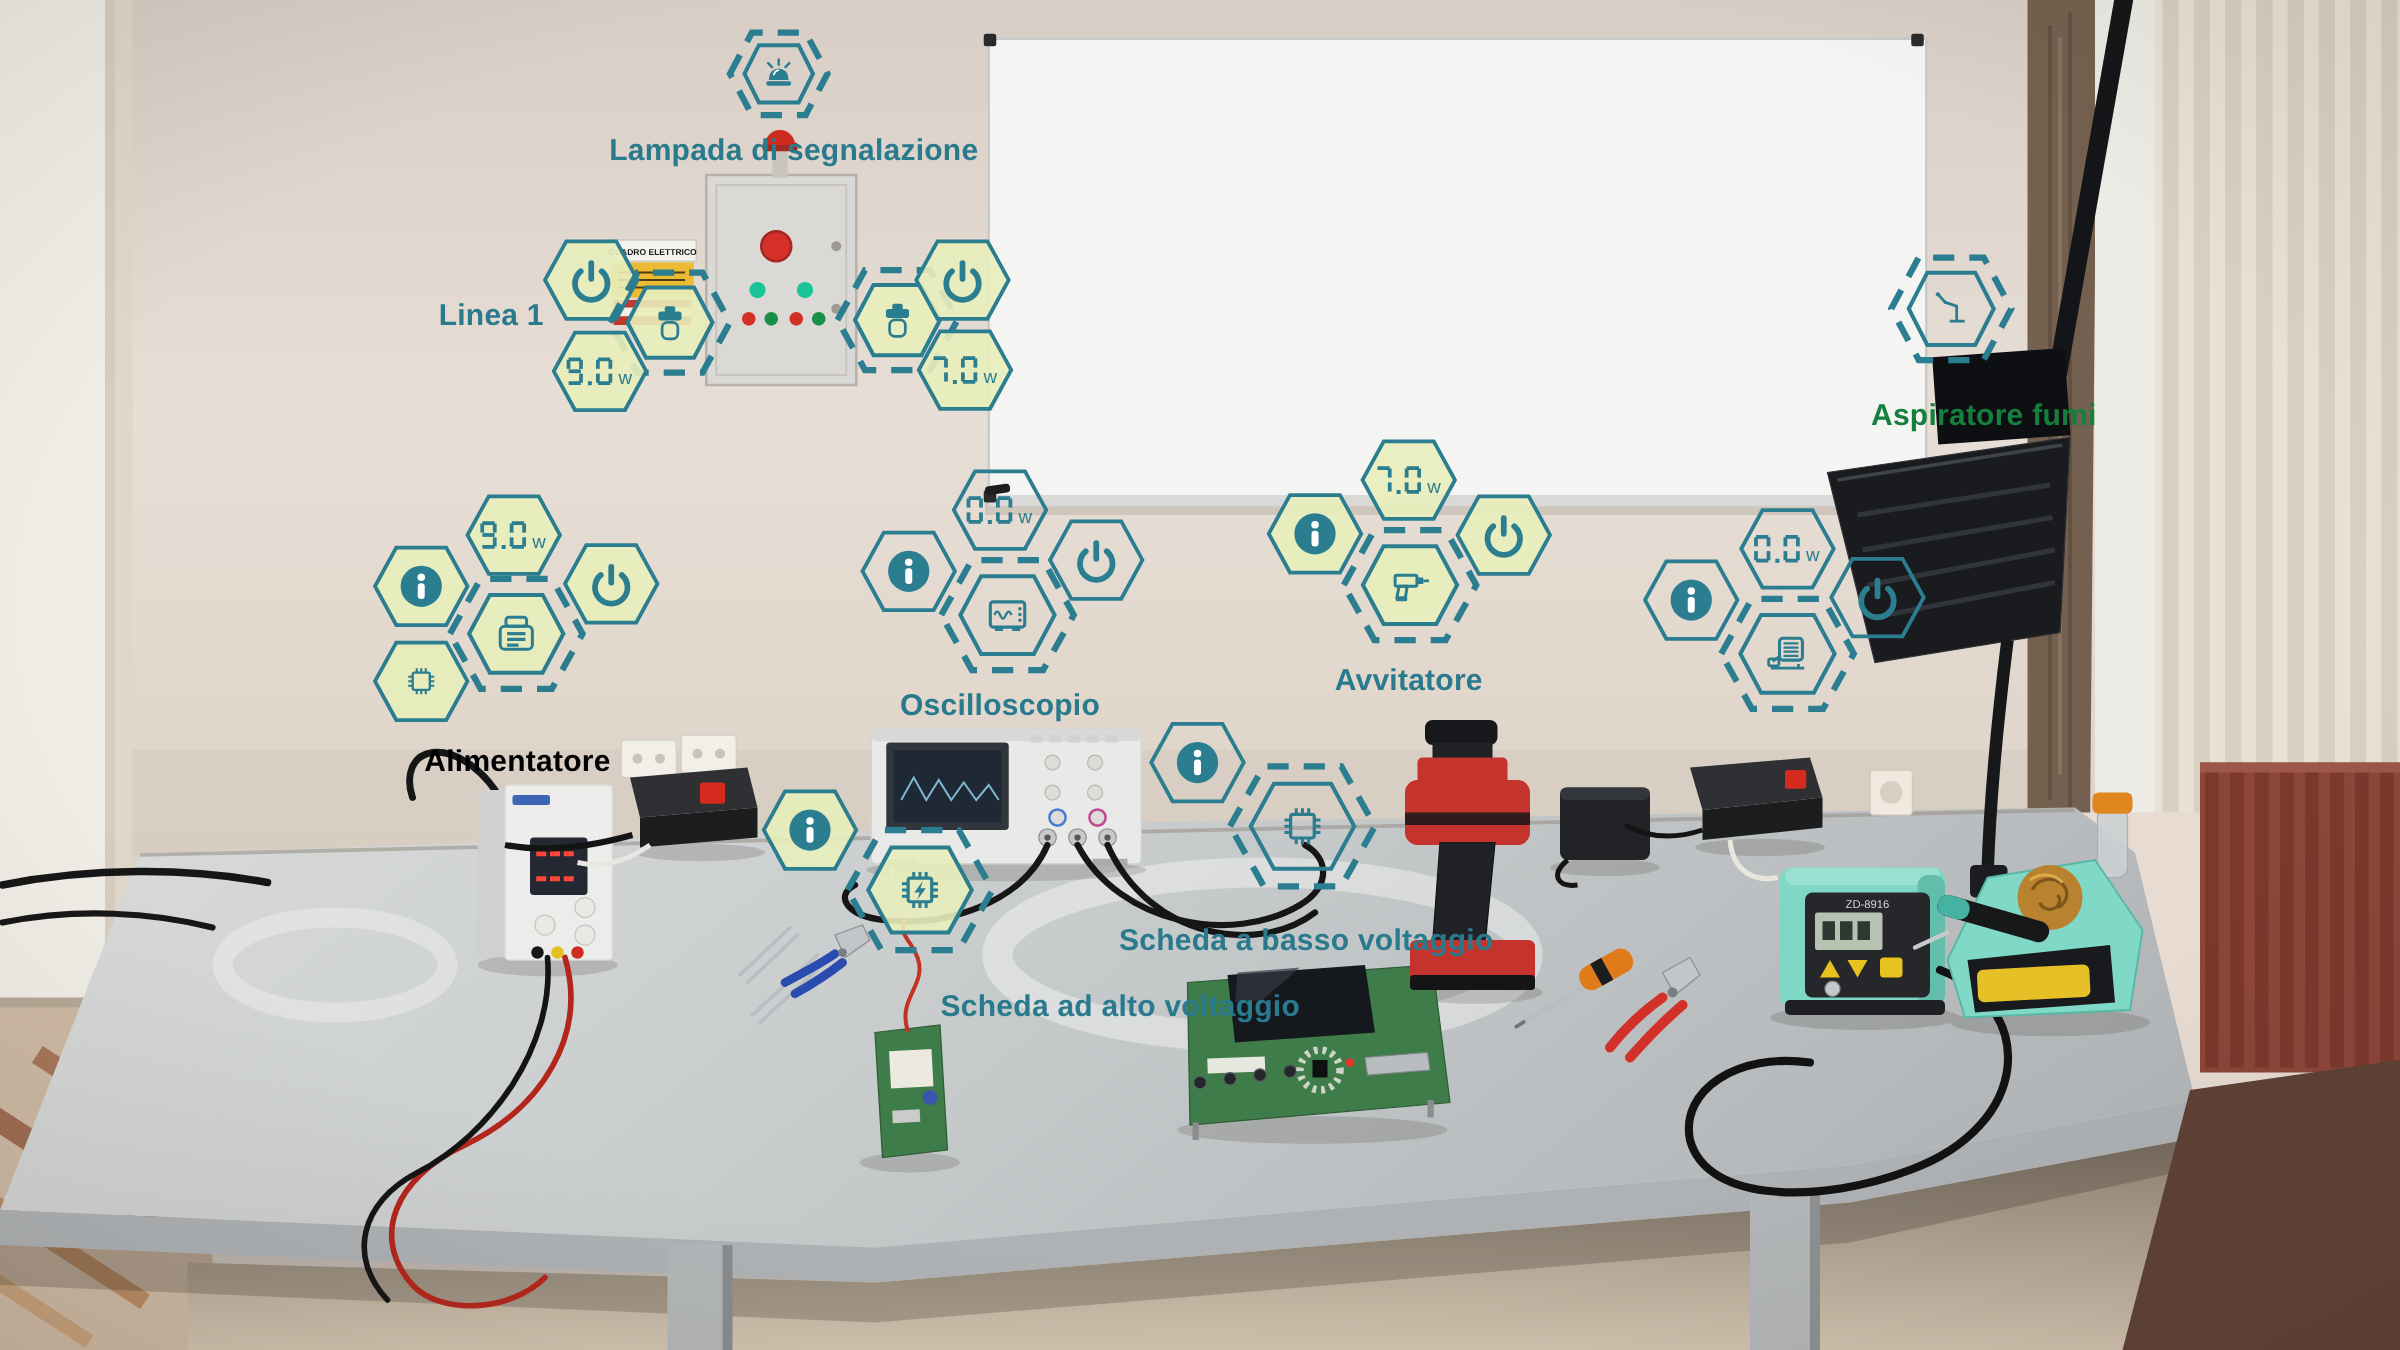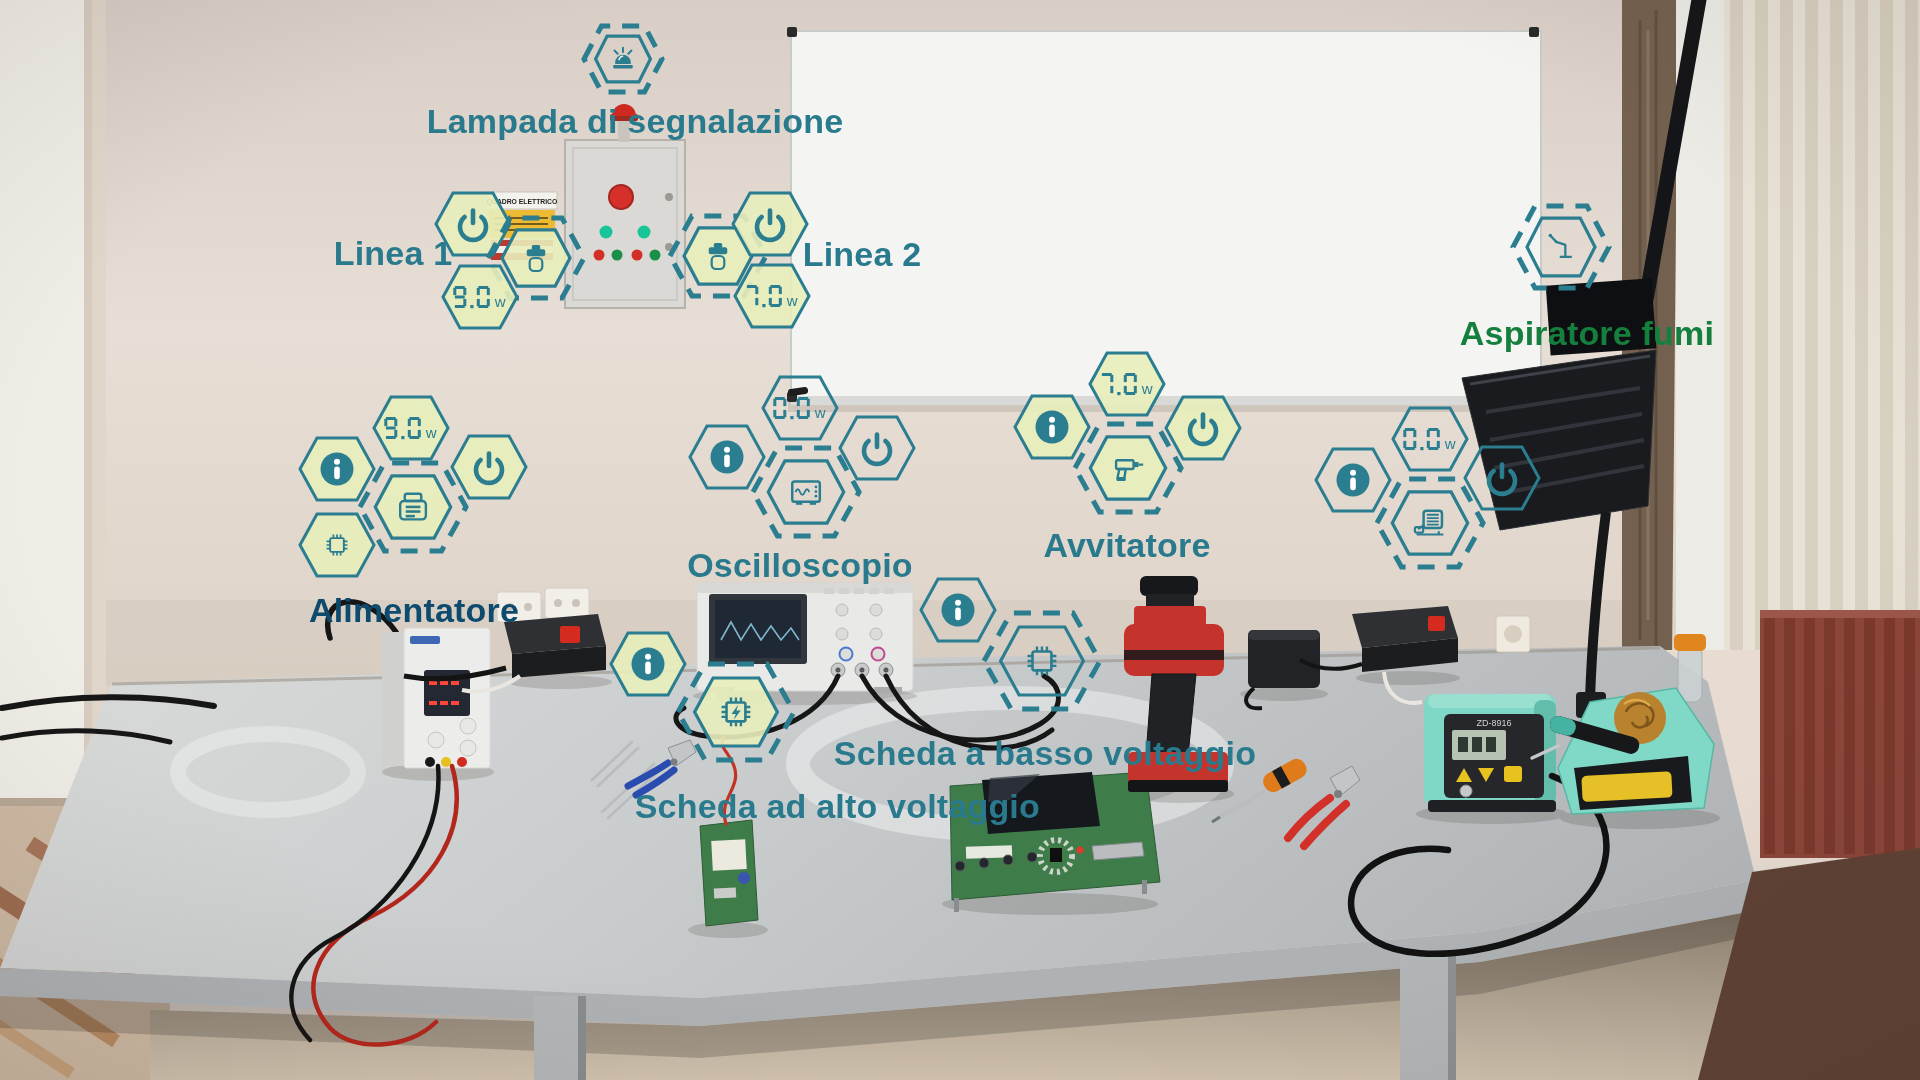--- a/index.html
+++ b/index.html
@@ -3,21 +3,21 @@
 <meta charset="utf-8">
 <style>
   html,body{margin:0;padding:0;background:#101010;}
   #stage{position:relative;width:1920px;height:1080px;overflow:hidden;
          font-family:"Liberation Sans",sans-serif;background:#e3dad1;}
   #scene{position:absolute;left:0;top:0;}
   #hotspots{position:absolute;left:0;top:0;width:1920px;height:1080px;}
   .badge{position:absolute;}
   .badge[data-interactable="true"]{cursor:pointer;}
   .hex-label{position:absolute;width:640px;margin-left:-320px;text-align:center;
-             font-weight:700;font-size:34px;letter-spacing:.2px;color:#2a7a8d;
+             font-weight:700;font-size:24px;letter-spacing:.2px;color:#2a7a8d;
              transform:translateY(-50%);white-space:nowrap;}
 </style>
 </head>
 <body>
 
 <div id="stage" data-interactable="false">
 
 <svg id="scene" width="1920" height="1080" viewBox="0 0 1920 1080" data-interactable="false">
   <defs>
     <linearGradient id="wallG" x1="0" y1="0" x2="0" y2="1">
@@ -450,21 +450,20 @@
             <rect x="17" y="19" width="3.2" height="3.2" fill="#2b7d90"></rect>
             <rect x="25.1" y="0" width="9.8" height="3" fill="#2b7d90"></rect>
             <rect x="33.5" y="1.8" width="3" height="7.3" fill="#2b7d90"></rect>
             <rect x="33.5" y="12.9" width="3" height="7.3" fill="#2b7d90"></rect>
             <rect x="25.1" y="19" width="9.8" height="3" fill="#2b7d90"></rect>
             <rect x="23.5" y="12.9" width="3" height="7.3" fill="#2b7d90"></rect>
             <rect x="23.5" y="1.8" width="3" height="7.3" fill="#2b7d90"></rect>
             <text x="41.5" y="21" font-size="15" font-family="Liberation Sans, sans-serif" fill="#2b7d90">w</text>
           </g>
         </svg></div>
-      <div class="hex-label" data-interactable="false" style="left: 862px; top: 254px; color: rgb(42, 122, 141);">Linea 2</div>
       <div class="badge" data-interactable="true" style="left: 1509px; top: 202px;"><svg width="104" height="90" viewBox="0 0 104 90">
           <polygon points="4.0,45.0 26.0,4.0 78.0,4.0 100.0,45.0 78.0,86.0 26.0,86.0" fill="none" stroke="#2b7d90" stroke-width="5" stroke-dasharray="17 12"></polygon>
           <polygon points="18.0,45.0 32.8,16.1 71.2,16.1 86.0,45.0 71.2,73.9 32.8,73.9" fill="none" fill-opacity="0.9" stroke="#2b7d90" stroke-width="3.2"></polygon>
           <g data-interactable="false" transform="translate(31.4,24.4) scale(0.860)">
             <circle cx="11.5" cy="10.5" r="2" fill="#2b7d90"></circle>
             <path d="M11.5,10.5 L18.5,18 L29,21.5 L29,34 M22.5,35.5 H36.5 M29,33.5 v2" fill="none" stroke="#2b7d90" stroke-width="2.6" stroke-linejoin="round"></path>
             <circle cx="18.5" cy="18" r="1.6" fill="#2b7d90"></circle>
           </g>
         </svg></div>
       <div class="hex-label" data-interactable="false" style="left: 1587px; top: 333px; color: #15803d;">Aspiratore fumi</div>
@@ -513,21 +512,21 @@
             <rect x="16" y="32.5" width="10" height="2.8" fill="#2b7d90"></rect>
           </g>
         </svg></div>
       <div class="badge" data-interactable="true" style="left: 297px; top: 511px;"><svg width="80" height="68" viewBox="0 0 80 68">
           <polygon points="3.0,34.0 20.0,3.0 60.0,3.0 77.0,34.0 60.0,65.0 20.0,65.0" fill="#e8eebb" fill-opacity="0.9" stroke="#2b7d90" stroke-width="3"></polygon>
           <g data-interactable="false" transform="translate(22.72,16.72) scale(0.72)">
             <rect x="14.5" y="14.5" width="19" height="19" rx="2" fill="none" stroke="#2b7d90" stroke-width="2.6"></rect>
             <path d="M19,14.5V9.5 M24,14.5V9.5 M29,14.5V9.5 M19,33.5V38.5 M24,33.5V38.5 M29,33.5V38.5 M14.5,19H9.5 M14.5,24H9.5 M14.5,29H9.5 M33.5,19H38.5 M33.5,24H38.5 M33.5,29H38.5" stroke="#2b7d90" stroke-width="2.4" fill="none"></path>
           </g>
         </svg></div>
-      <div class="hex-label" data-interactable="false" style="left: 414px; top: 610px; color: #0c4a6e;">Alimentatore</div>
+      <div class="hex-label" data-interactable="false" style="left: 414px; top: 610px; color: #000000;">Alimentatore</div>
       <div class="badge" data-interactable="false" style="left: 760px; top: 374px;"><svg width="80" height="68" viewBox="0 0 80 68">
           <polygon points="3.0,34.0 20.0,3.0 60.0,3.0 77.0,34.0 60.0,65.0 20.0,65.0" fill="none" fill-opacity="0.9" stroke="#2b7d90" stroke-width="3"></polygon>
           <g data-interactable="false" transform="translate(13.3,23.0)">
             <rect x="1.6" y="0" width="9.8" height="3" fill="#2b7d90"></rect>
             <rect x="10" y="1.8" width="3" height="7.3" fill="#2b7d90"></rect>
             <rect x="10" y="12.9" width="3" height="7.3" fill="#2b7d90"></rect>
             <rect x="1.6" y="19" width="9.8" height="3" fill="#2b7d90"></rect>
             <rect x="0" y="12.9" width="3" height="7.3" fill="#2b7d90"></rect>
             <rect x="0" y="1.8" width="3" height="7.3" fill="#2b7d90"></rect>
             <rect x="17" y="19" width="3.2" height="3.2" fill="#2b7d90"></rect>

